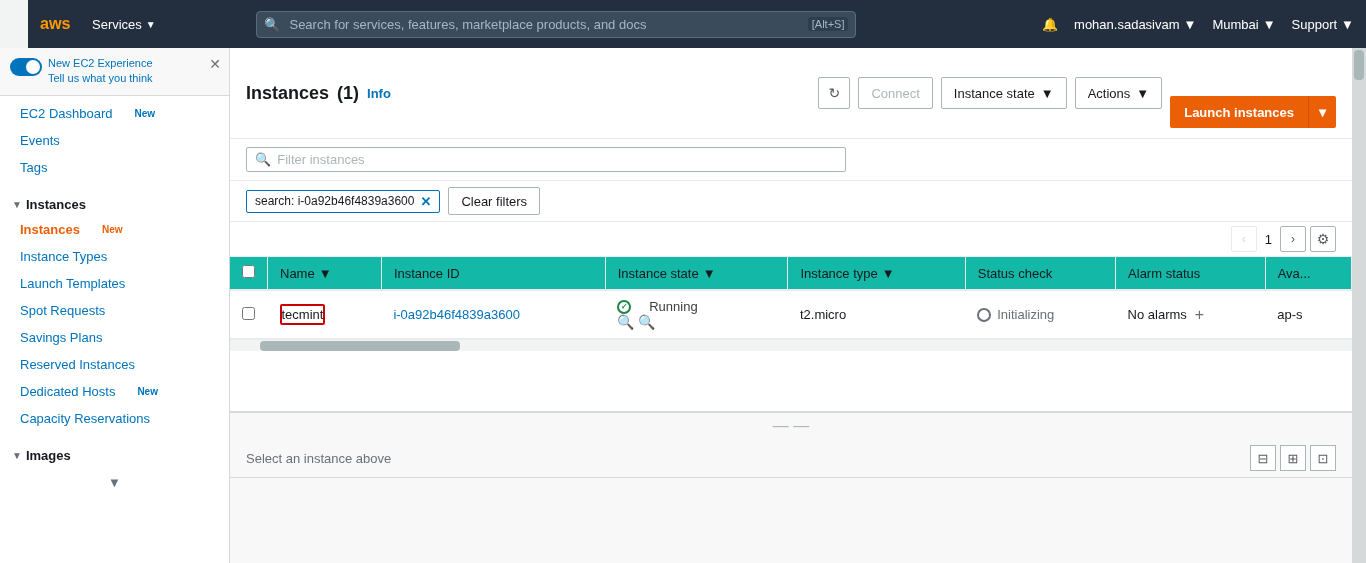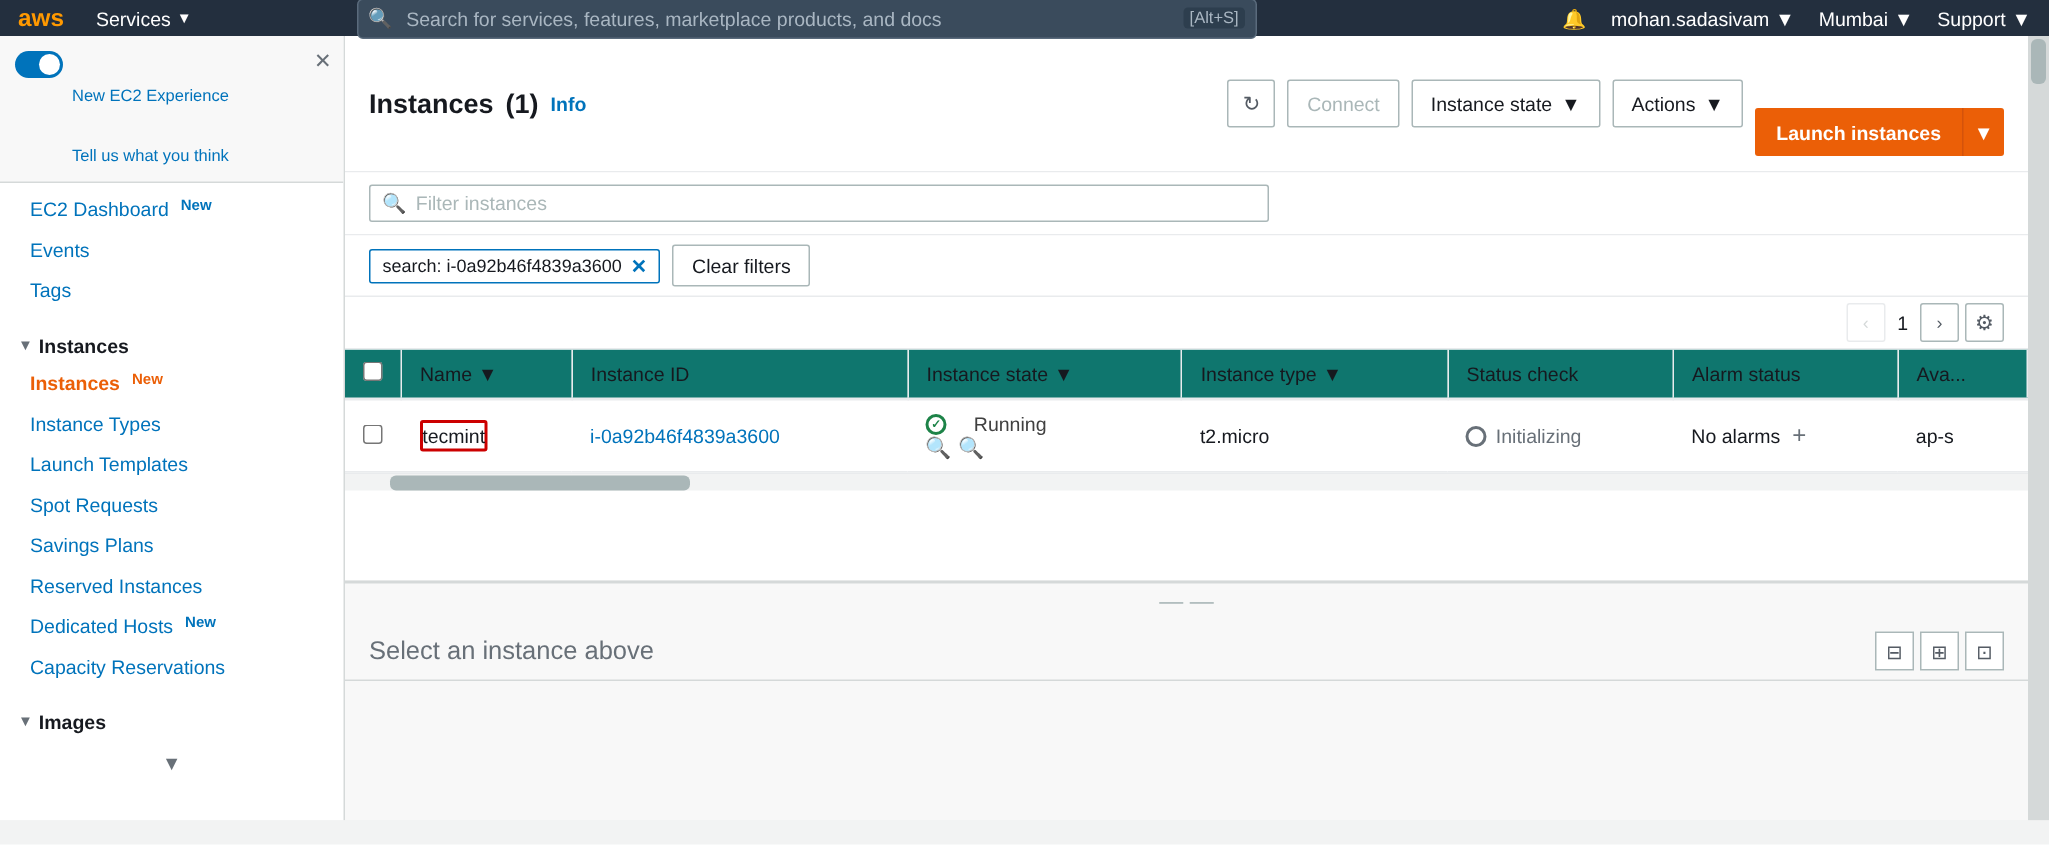--- a/index.html
+++ b/index.html
@@ -1,26 +1,27 @@
 <!DOCTYPE html>
 <html><head>
   <meta charset="utf-8">
   <style>
     * { box-sizing: border-box; margin: 0; padding: 0; }
     body { font-family: 'Amazon Ember', Arial, sans-serif; font-size: 13px; background: #f2f3f3; color: #16191f; overflow: hidden; }
 
     
     .top-nav {
       background: #232f3e;
-      height: 24px;
+      height: 48px;
       display: flex;
       align-items: center;
       padding: 0 12px;
       gap: 16px;
       flex-shrink: 0;
+      margin-left: 28px;
     }
     .aws-logo {
       width: 36px;
       height: 24px;
       display: flex;
       align-items: center;
     }
     .aws-logo svg { width: 36px; height: 24px; }
     .nav-services {
       color: #fff;
@@ -119,40 +120,41 @@
     }
     .toggle-knob {
       width: 14px;
       height: 14px;
       background: #fff;
       border-radius: 50%;
       position: absolute;
       right: 2px;
       top: 2px;
     }
-    .experience-text { font-size: 11px; color: #0073bb; line-height: 1.4; margin-top: 25px; }
+    .experience-text { font-size: 11px; color: #0073bb; line-height: 1.4; }
     .close-banner {
       position: absolute;
       right: 8px;
       top: 8px;
       cursor: pointer;
       color: #687078;
       font-size: 14px;
       background: none;
       border: none;
     }
 
     .sidebar-section { padding: 4px 0; }
     .sidebar-item {
       padding: 6px 16px 6px 20px;
       color: #0073bb;
       cursor: pointer;
       font-size: 13px;
       display: flex;
-      gap: 6px;
+      align-items: center;
+      gap: 20px;
     }
     .sidebar-item.active { color: #eb5f07; font-weight: bold; }
     .sidebar-item.active .badge-new { color: #eb5f07; }
     .sidebar-section-header {
       padding: 8px 16px 4px 12px;
       font-weight: bold;
       font-size: 13px;
       color: #16191f;
       display: flex;
       align-items: center;
@@ -377,21 +379,21 @@
       overflow: auto;
       background: #fff;
     }
     table {
       width: 100%;
       border-collapse: collapse;
       font-size: 13px;
     }
     thead tr {
       border-bottom: 2px solid #e9ebed;
-      background: #0f766e;
+      background: #14b8a6;
     }
     th {
       padding: 8px 12px;
       text-align: left;
       font-weight: normal;
       color: #16191f;
       white-space: nowrap;
       border-right: 1px solid #e9ebed;
     }
     th .th-inner {
@@ -501,21 +503,21 @@
       flex-shrink: 0;
     }
     .detail-panel-header {
       display: flex;
       justify-content: space-between;
       align-items: center;
       padding: 6px 16px;
       border-bottom: 1px solid #d5d9d9;
       background: #f8f8f8;
     }
-    .detail-panel-hint { font-size: 17px; color: #687078; }
+    .detail-panel-hint { font-size: 13px; color: #687078; }
     .detail-panel-icons {
       display: flex;
       gap: 4px;
     }
     .detail-panel-icon-btn {
       width: 26px;
       height: 26px;
       border: 1px solid #aab7b8;
       background: #fff;
       cursor: pointer;

